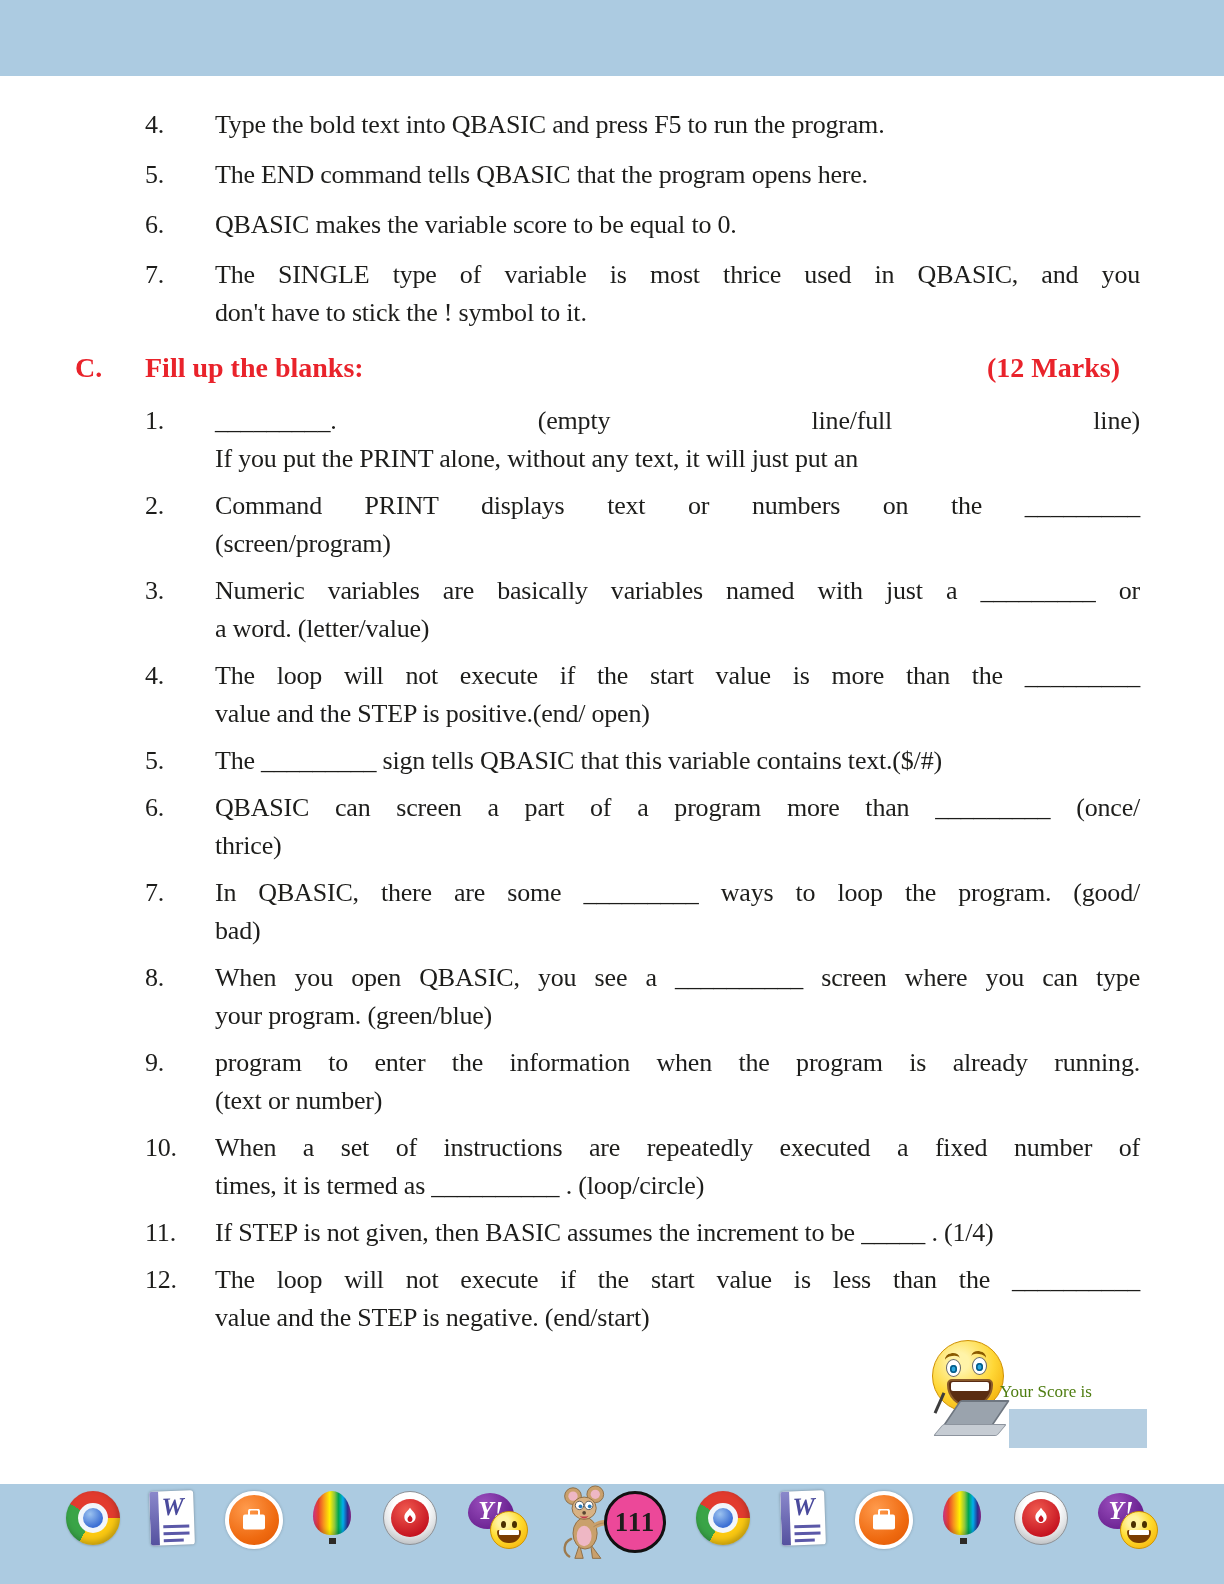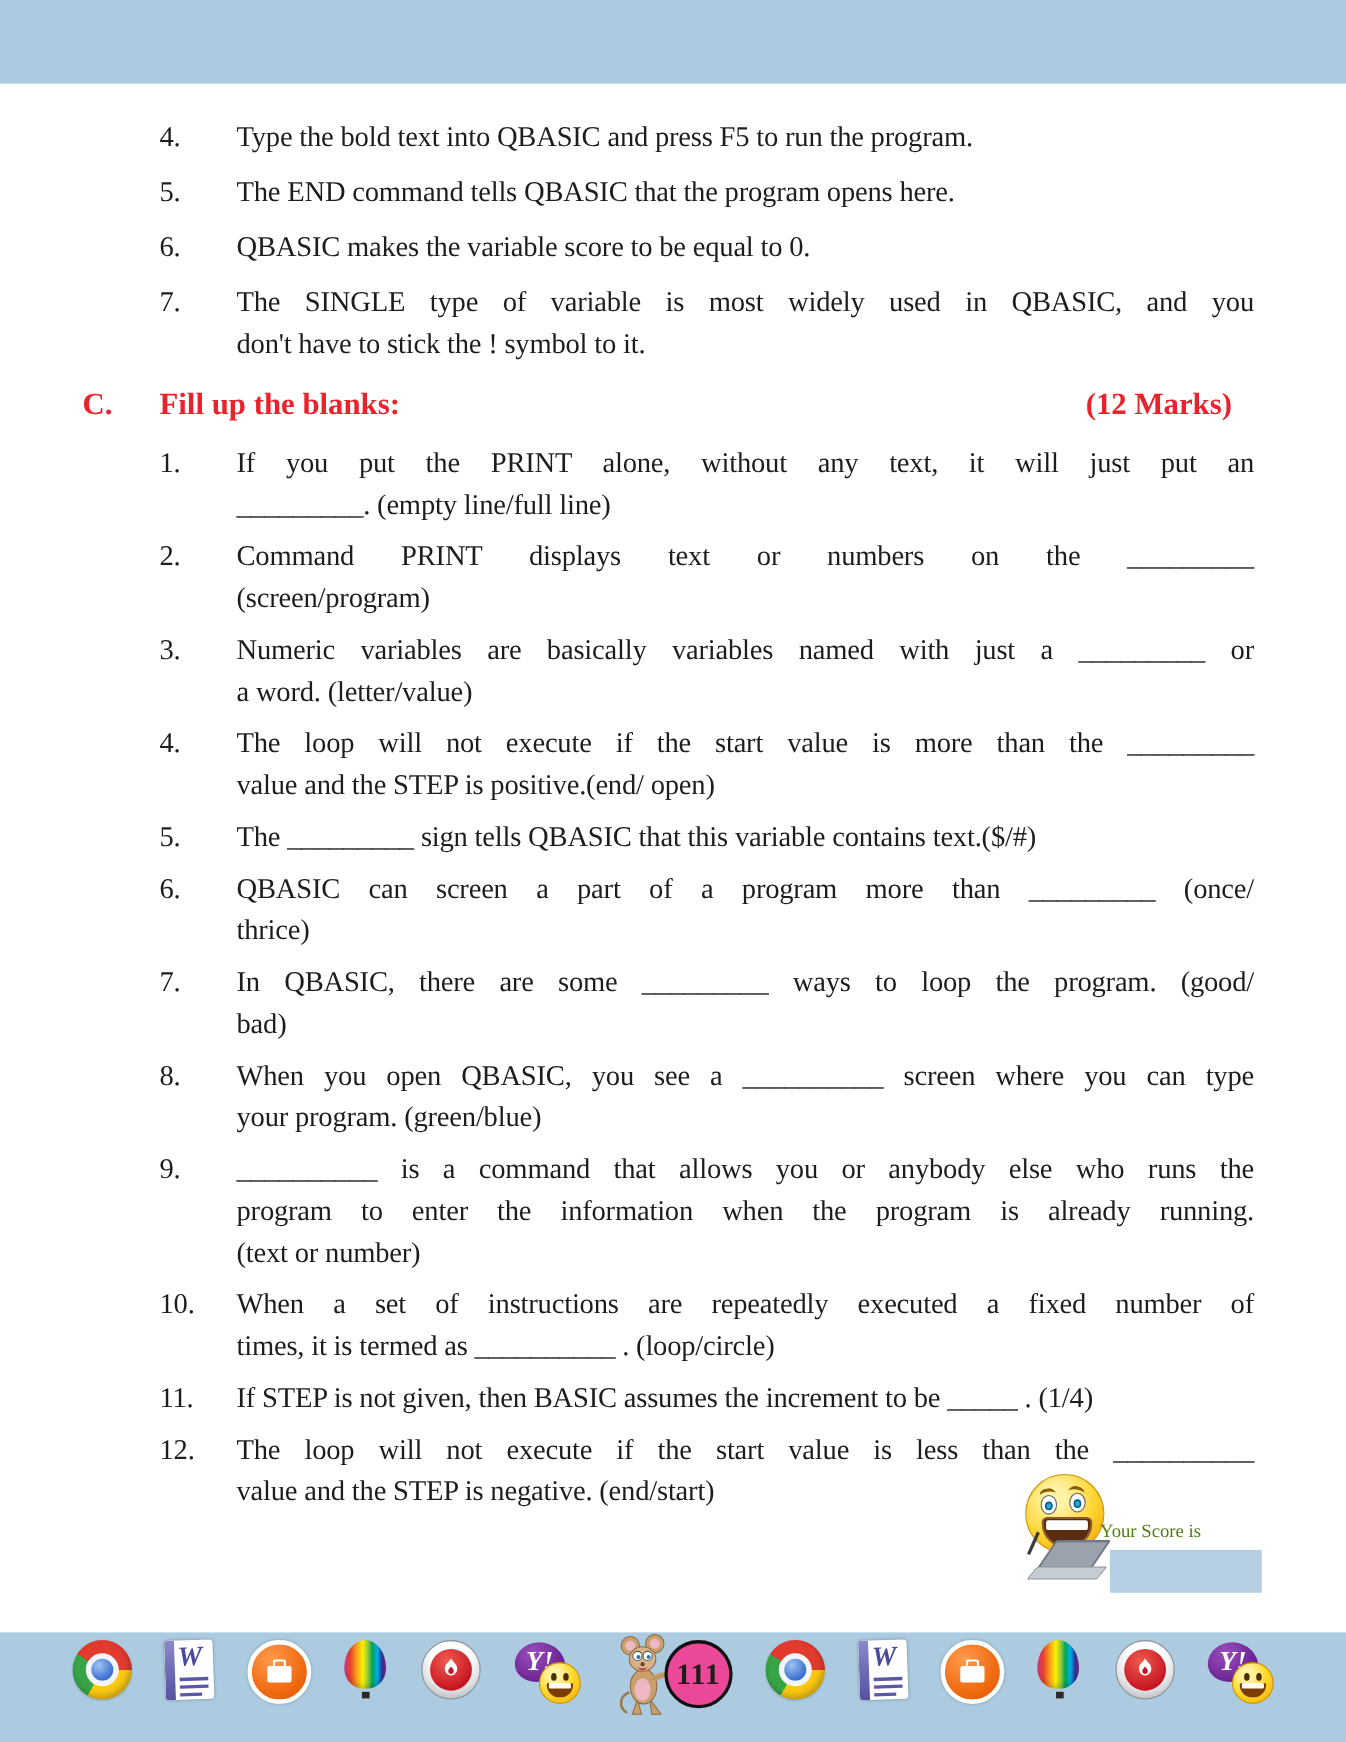--- a/index.html
+++ b/index.html
@@ -151,39 +151,39 @@
         <li class="qrow">
           <span class="num">6.</span>
           <span class="txt">
             <div class="tline">QBASIC makes the variable score to be equal to 0.</div>
           </span>
         </li>
 
         <li class="qrow">
           <span class="num">7.</span>
           <span class="txt">
-            <div class="tline">The SINGLE type of variable is most widely used in QBASIC, and you</div>
+            <div class="tline">The SINGLE type of variable is most thrice used in QBASIC, and you</div>
             <div class="tline">don't have to stick the ! symbol to it.</div>
           </span>
         </li>
       </ol>
 
     <div class="sec-heading">
       <span class="sec-letter">C.</span>
       <span class="sec-title">Fill up the blanks:</span>
       <span class="sec-marks">(12 Marks)</span>
     </div>
 
     <ol class="qlist c-list">
 
         <li class="qrow">
           <span class="num">1.</span>
           <span class="txt">
+            <div class="tline">_________. (empty line/full line)</div>
             <div class="tline">If you put the PRINT alone, without any text, it will just put an</div>
-            <div class="tline">_________. (empty line/full line)</div>
           </span>
         </li>
 
         <li class="qrow">
           <span class="num">2.</span>
           <span class="txt">
             <div class="tline">Command PRINT displays text or numbers on the _________</div>
             <div class="tline">(screen/program)</div>
           </span>
         </li>
@@ -231,21 +231,20 @@
           <span class="num">8.</span>
           <span class="txt">
             <div class="tline">When you open QBASIC, you see a __________ screen where you can type</div>
             <div class="tline">your program. (green/blue)</div>
           </span>
         </li>
 
         <li class="qrow">
           <span class="num">9.</span>
           <span class="txt">
-            <div class="tline">__________ is a command that allows you or anybody else who runs the</div>
             <div class="tline">program to enter the information when the program is already running.</div>
             <div class="tline">(text or number)</div>
           </span>
         </li>
 
         <li class="qrow">
           <span class="num">10.</span>
           <span class="txt">
             <div class="tline">When a set of instructions are repeatedly executed a fixed number of</div>
             <div class="tline">times, it is termed as __________ . (loop/circle)</div>

